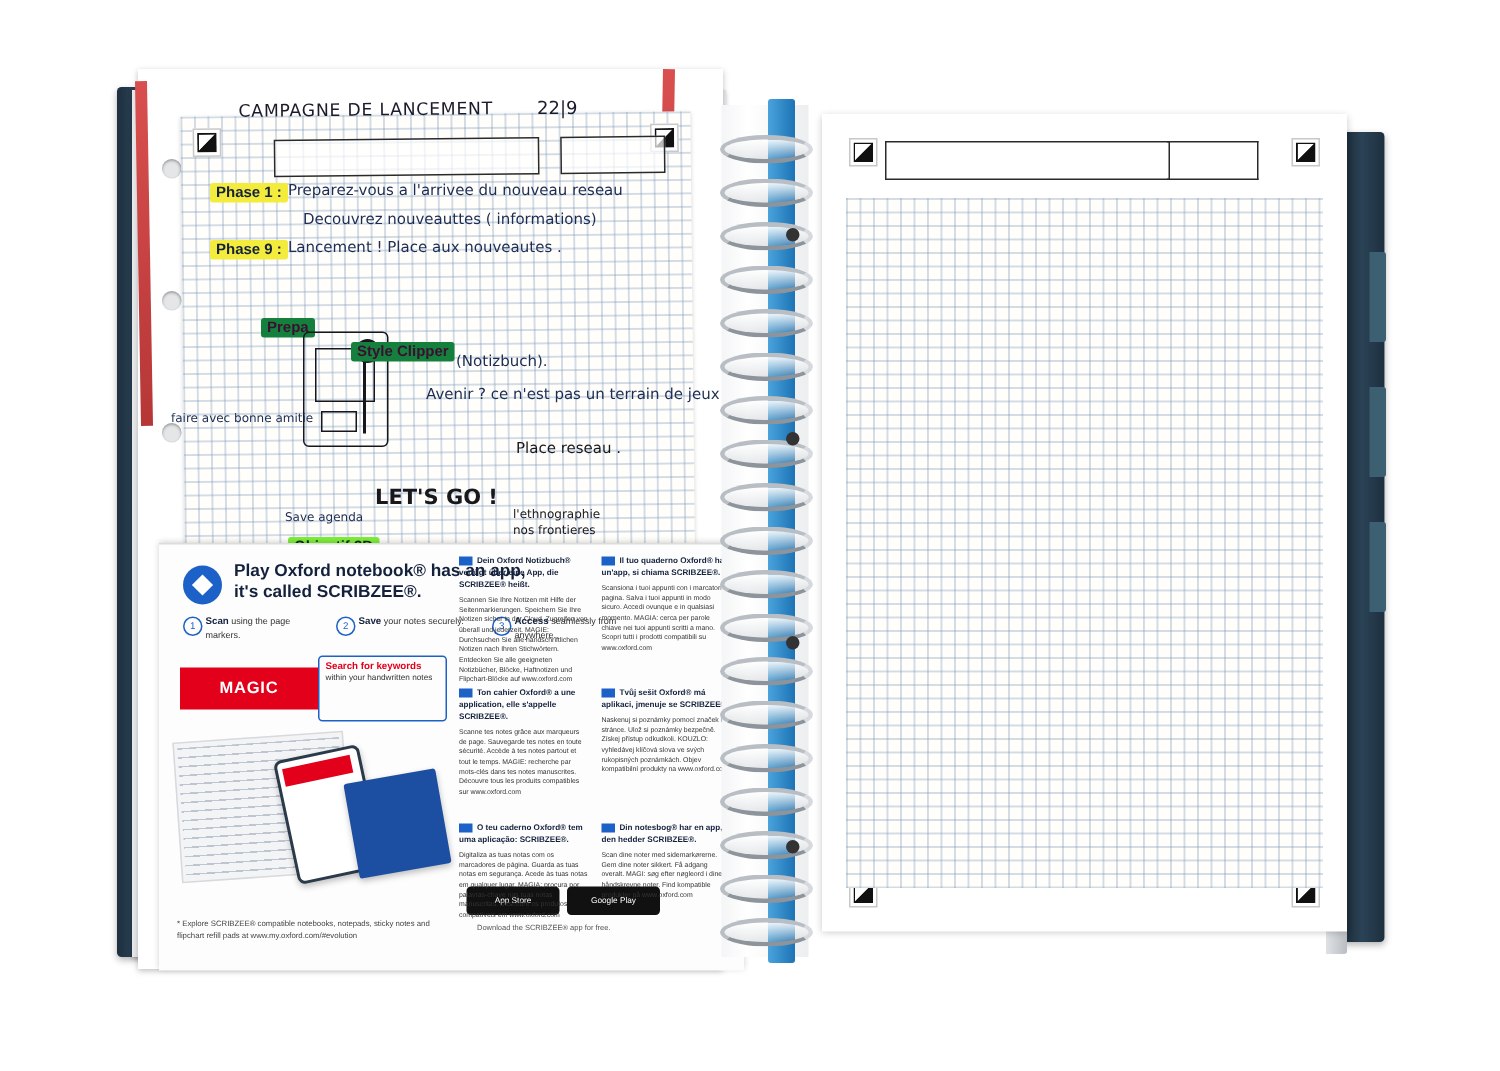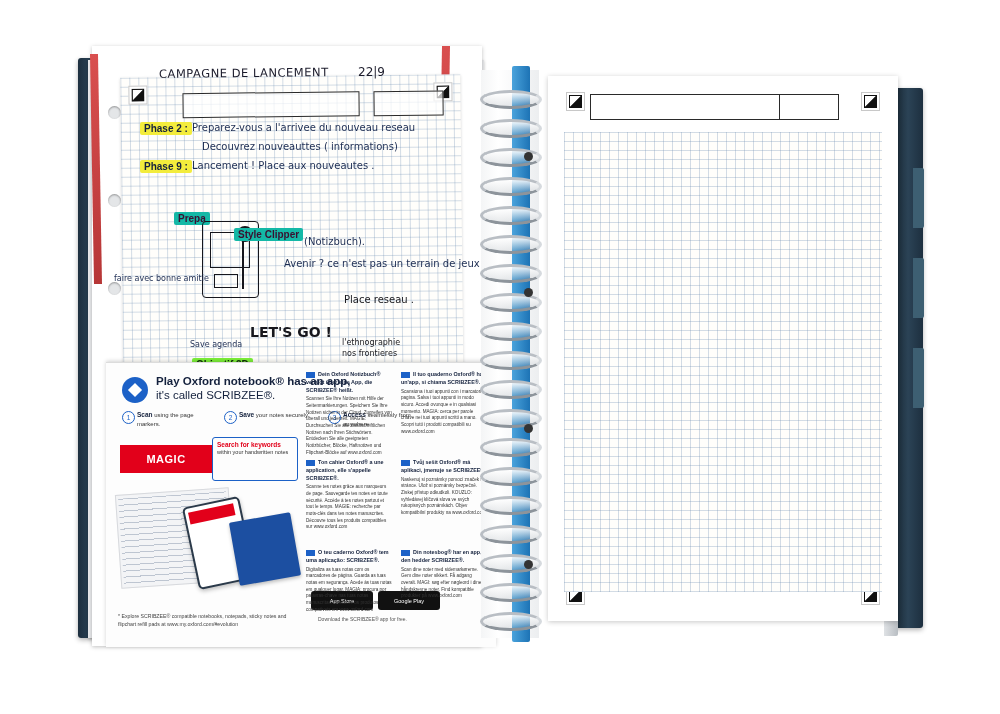--- a/index.html
+++ b/index.html
@@ -63,21 +63,21 @@
   .date-box{position:absolute;left:253px;top:16px;width:68px;height:23px;
       border:1.5px solid #2a2a2a;background:rgba(255,255,255,.7);}
   .hand{font-family:"DejaVu Sans",sans-serif;color:#1b2b4b;}
   .title-txt{position:absolute;left:67px;top:20px;font-size:11.5px;letter-spacing:.5px;
       color:#1b1b2b;transform:rotate(-.6deg);}
   .date-txt{position:absolute;left:266px;top:19px;font-size:12px;color:#1b1b2b;}
 
   .hl{position:absolute;font-size:10px;font-weight:bold;color:#14213d;padding:1px 4px;
       border-radius:2px;}
   .hl-yellow{background:#f3ec3c;}
-  .hl-pink{background:#14b8a6;color:#3a1030;}
+  .hl-pink{background:#15803d;color:#3a1030;}
   .hl-green{background:#7df03a;color:#10300a;margin-top:40px;}
 
   .ink{position:absolute;color:#1c2c52;font-size:10px;white-space:nowrap;}
   .ink-b{color:#17171c;}
 
   
   .doodle{position:absolute;left:110px;top:175px;width:55px;height:75px;
       border:1.6px solid #16161c;border-radius:4px;}
   .doodle2{position:absolute;left:118px;top:186px;width:38px;height:34px;border:1.3px solid #16161c;}
   .doodle3{position:absolute;left:122px;top:228px;width:22px;height:12px;border:1.2px solid #16161c;}
@@ -85,21 +85,21 @@
   .stickhead{position:absolute;left:145px;top:180px;width:12px;height:12px;border:2px solid #16161c;border-radius:50%;}
 
   
   .flyer{position:absolute;left:14px;top:316px;width:390px;height:284px;background:#fdfdfd;
       box-shadow:0 -1px 4px rgba(0,0,0,.18);border-top:1px solid #dcdcdc;}
   .flyer-logo{position:absolute;left:16px;top:14px;width:26px;height:26px;border-radius:50%;
       background:#1c61c7;}
   .flyer-logo::after{content:"";position:absolute;left:8px;top:8px;width:10px;height:10px;
       background:#fff;transform:rotate(45deg);}
   .flyer-h1{position:absolute;left:50px;top:12px;font-size:11.5px;font-weight:bold;color:#14213d;}
-  .flyer-h2{position:absolute;left:50px;top:26px;font-size:11.5px;font-weight:normal;color:#14213d;text-align:right;}
+  .flyer-h2{position:absolute;left:50px;top:26px;font-size:11.5px;font-weight:bold;color:#14213d;text-align:right;}
   .step{position:absolute;font-size:6px;color:#333;line-height:1.45;width:78px;}
   .stepnum{position:absolute;width:11px;height:11px;border:1px solid #1c61c7;border-radius:50%;
       color:#1c61c7;font-size:6.5px;text-align:center;line-height:11px;}
   .stepttl{font-weight:bold;color:#14213d;font-size:6.5px;}
 
   .magic{position:absolute;left:14px;top:82px;width:92px;height:28px;background:#e2001a;
       color:#fff;font-weight:bold;font-size:11px;display:flex;align-items:center;justify-content:center;
       letter-spacing:.5px;}
   .searchbox{position:absolute;left:106px;top:74px;width:86px;height:44px;border:1px solid #1c61c7;
       border-radius:3px;padding:3px 4px;box-sizing:border-box;}
@@ -187,21 +187,21 @@
             <i></i>
           </div>
 
         <div class="title-box"></div>
         <div class="date-box"></div>
       </div>
 
       <div class="title-txt hand">CAMPAGNE DE LANCEMENT</div>
       <div class="date-txt hand">22|9</div>
 
-      <div class="hl hl-yellow" style="left:48px;top:76px">Phase 2 :</div>
+      <div class="hl hl-yellow" style="left:48px;top:76px">Phase 1 :</div>
       <div class="ink hand" style="left:100px;top:76px">Preparez-vous a l'arrivee du nouveau reseau</div>
       <div class="ink hand" style="left:110px;top:95px">Decouvrez nouveauttes ( informations)</div>
       <div class="hl hl-yellow" style="left:48px;top:114px">Phase 9 :</div>
       <div class="ink hand" style="left:100px;top:114px">Lancement ! Place aux nouveautes .</div>
 
       <div class="hl hl-pink" style="left:82px;top:166px">Prepa</div>
 
       <div class="doodle"></div>
       <div class="doodle2"></div>
       <div class="doodle3"></div>

